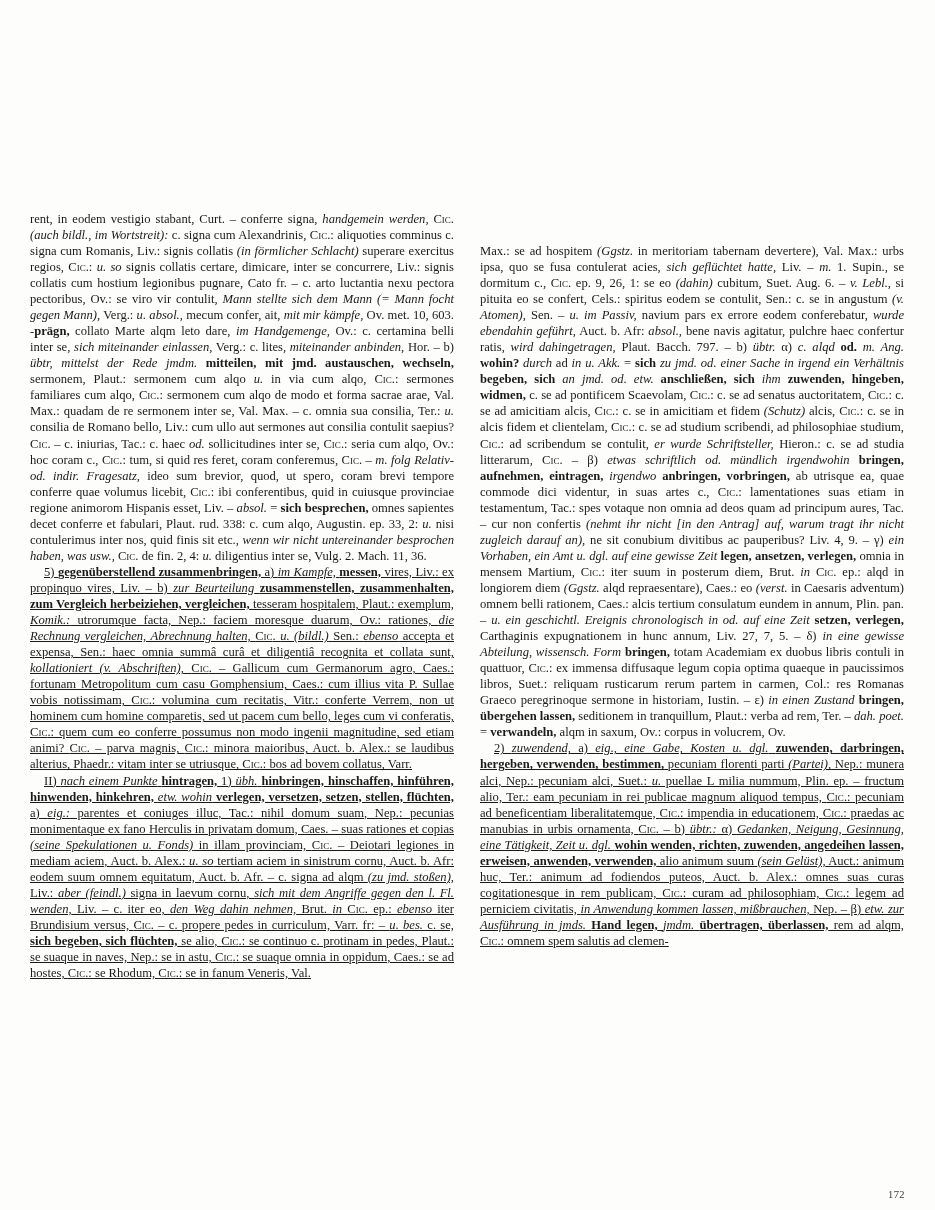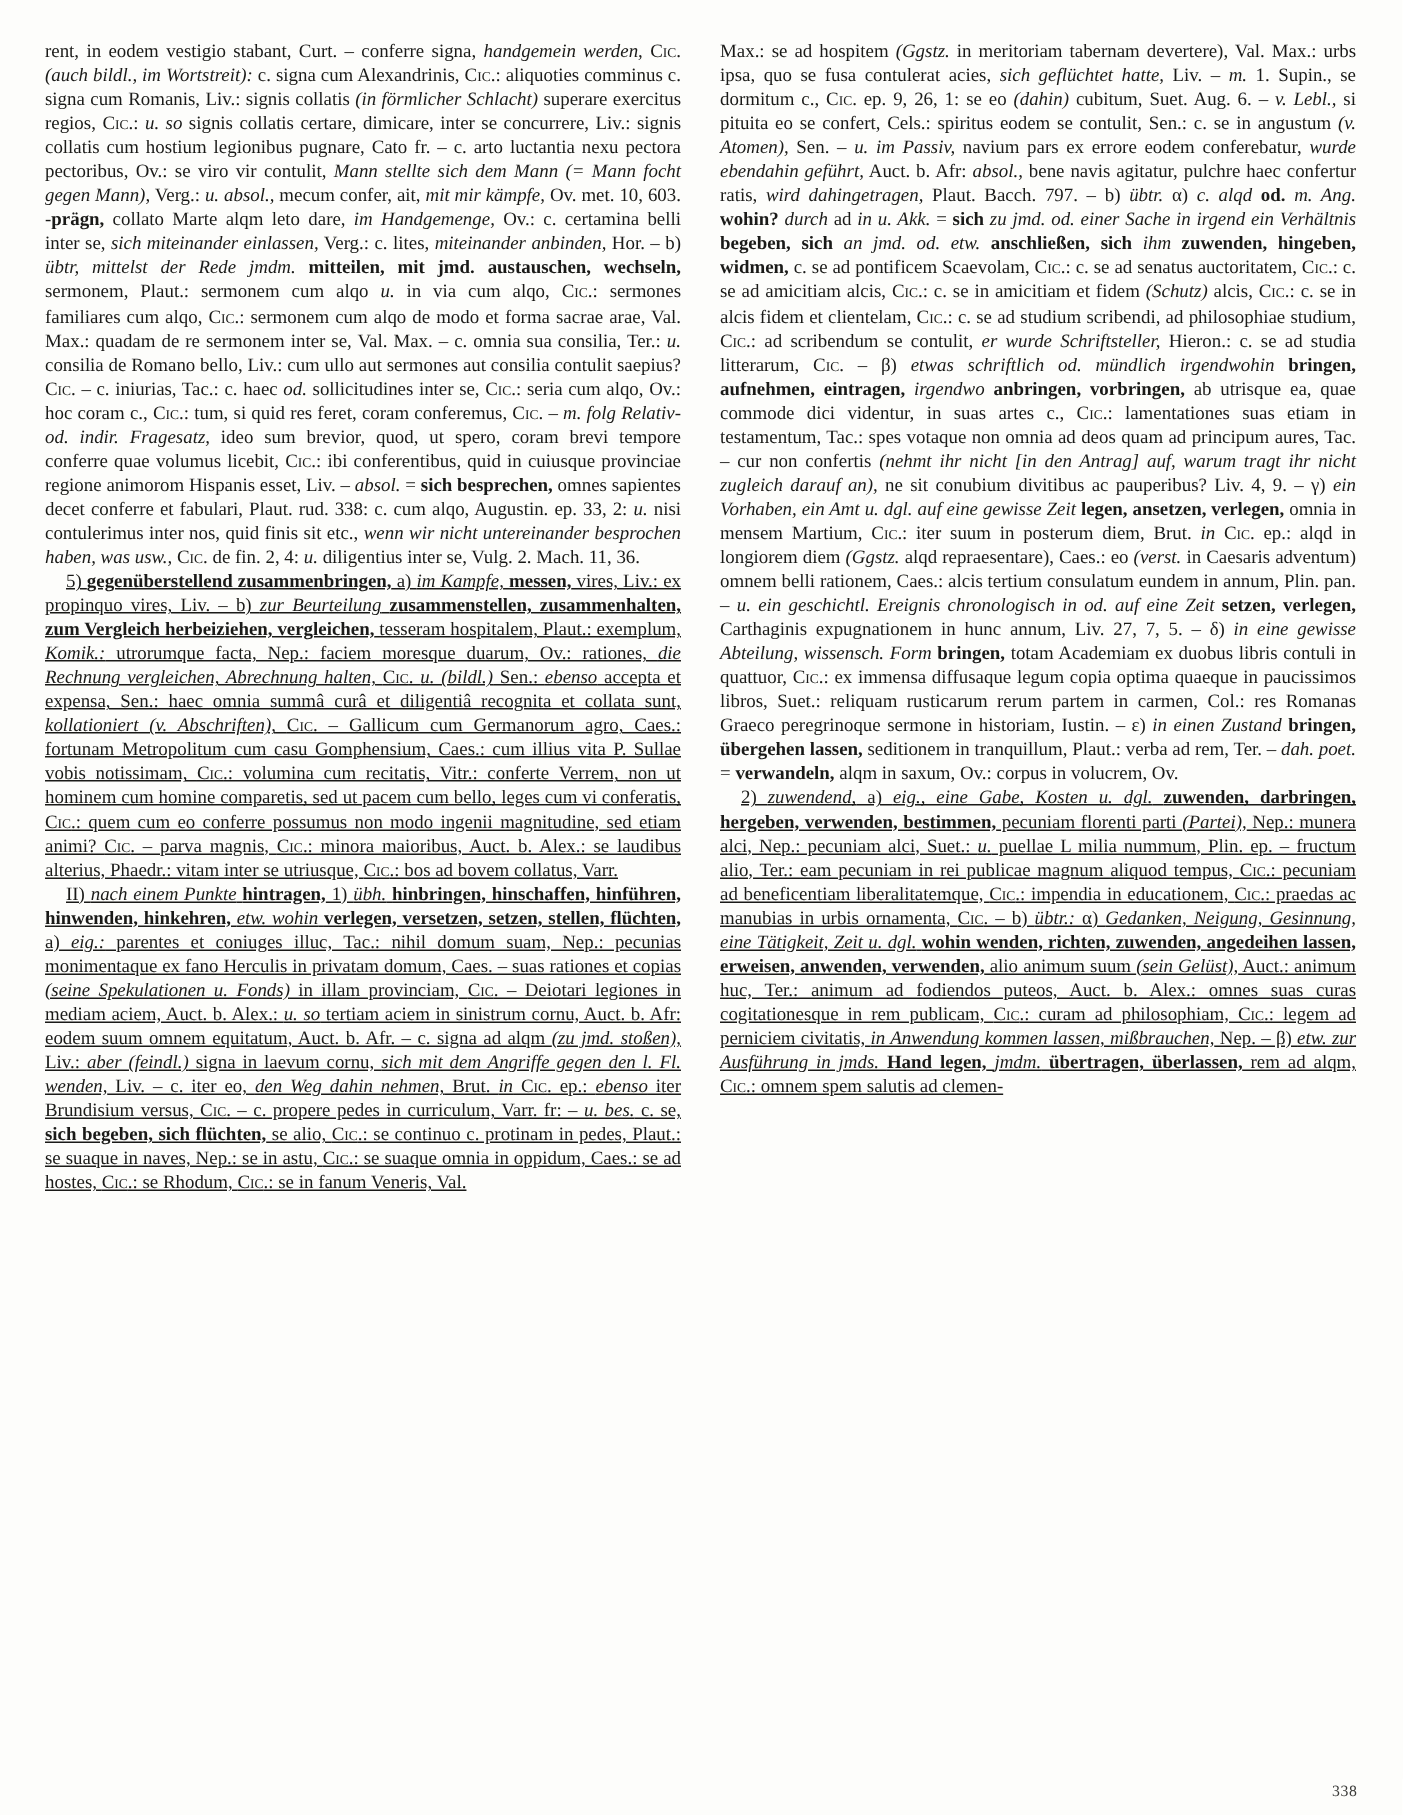--- a/index.html
+++ b/index.html
@@ -18,20 +18,21 @@
     width: 935px;
     height: 1210px;
     box-sizing: border-box;
     padding: 26px 30px 30px 30px;
     background: #fdfdfb;
   }
   .columns {
     display: flex;
     gap: 26px;
     height: 1140px;
+    align-items: center;
   }
   .col {
     width: 424px;
     font-size: 12.6px;
     line-height: 1.275;
     text-align: justify;
     -webkit-hyphens: auto;
     hyphens: auto;
   }
   .col p {
@@ -64,14 +65,14 @@
     <div class="col" id="left-col">
         <p>rent, in eodem vestigio stabant, Curt. – conferre signa, <i>handgemein werden,</i> <span class="sc">Cic</span>. <i>(auch bildl., im Wortstreit):</i> c. signa cum Alexandrinis, <span class="sc">Cic</span>.: aliquoties comminus c. signa cum Romanis, Liv.: signis collatis <i>(in förmlicher Schlacht)</i> superare exercitus regios, <span class="sc">Cic</span>.: <i>u. so</i> signis collatis certare, dimicare, inter se concurrere, Liv.: signis collatis cum hostium legionibus pugnare, Cato fr. – c. arto luctantia nexu pectora pectoribus, Ov.: se viro vir contulit, <i>Mann stellte sich dem Mann (= Mann focht gegen Mann),</i> Verg.: <i>u. absol.,</i> mecum confer, ait, <i>mit mir kämpfe,</i> Ov. met. 10, 603. -<b>prägn,</b> collato Marte alqm leto dare, <i>im Handgemenge,</i> Ov.: c. certamina belli inter se, <i>sich miteinander einlassen,</i> Verg.: c. lites, <i>miteinander anbinden,</i> Hor. – b) <i>übtr, mittelst der Rede jmdm.</i> <b>mitteilen, mit jmd. austauschen, wechseln,</b> sermonem, Plaut.: sermonem cum alqo <i>u.</i> in via cum alqo, <span class="sc">Cic</span>.: sermones familiares cum alqo, <span class="sc">Cic</span>.: sermonem cum alqo de modo et forma sacrae arae, Val. Max.: quadam de re sermonem inter se, Val. Max. – c. omnia sua consilia, Ter.: <i>u.</i> consilia de Romano bello, Liv.: cum ullo aut sermones aut consilia contulit saepius? <span class="sc">Cic</span>. – c. iniurias, Tac.: c. haec <i>od.</i> sollicitudines inter se, <span class="sc">Cic</span>.: seria cum alqo, Ov.: hoc coram c., <span class="sc">Cic</span>.: tum, si quid res feret, coram conferemus, <span class="sc">Cic</span>. – <i>m. folg Relativ- od. indir. Fragesatz,</i> ideo sum brevior, quod, ut spero, coram brevi tempore conferre quae volumus licebit, <span class="sc">Cic</span>.: ibi conferentibus, quid in cuiusque provinciae regione animorom Hispanis esset, Liv. – <i>absol.</i> = <b>sich besprechen,</b> omnes sapientes decet conferre et fabulari, Plaut. rud. 338: c. cum alqo, Augustin. ep. 33, 2: <i>u.</i> nisi contulerimus inter nos, quid finis sit etc., <i>wenn wir nicht untereinander besprochen haben, was usw.,</i> <span class="sc">Cic</span>. de fin. 2, 4: <i>u.</i> diligentius inter se, Vulg. 2. Mach. 11, 36.</p>
         <p class="indent">5) <b>gegenüberstellend zusammenbringen,</b> a) <i>im Kampfe,</i> <b>messen,</b> vires, Liv.: ex propinquo vires, Liv. – b) <i>zur Beurteilung</i> <b>zusammenstellen, zusammenhalten, zum Vergleich herbeiziehen, vergleichen,</b> tesseram hospitalem, Plaut.: exemplum, <i>Komik.:</i> utrorumque facta, Nep.: faciem moresque duarum, Ov.: rationes, <i>die Rechnung vergleichen, Abrechnung halten,</i> <span class="sc">Cic</span>. <i>u. (bildl.)</i> Sen.: <i>ebenso</i> accepta et expensa, Sen.: haec omnia summâ curâ et diligentiâ recognita et collata sunt, <i>kollationiert (v. Abschriften),</i> <span class="sc">Cic</span>. – Gallicum cum Germanorum agro, Caes.: fortunam Metropolitum cum casu Gomphensium, Caes.: cum illius vita P. Sullae vobis notissimam, <span class="sc">Cic</span>.: volumina cum recitatis, Vitr.: conferte Verrem, non ut hominem cum homine comparetis, sed ut pacem cum bello, leges cum vi conferatis, <span class="sc">Cic</span>.: quem cum eo conferre possumus non modo ingenii magnitudine, sed etiam animi? <span class="sc">Cic</span>. – parva magnis, <span class="sc">Cic</span>.: minora maioribus, Auct. b. Alex.: se laudibus alterius, Phaedr.: vitam inter se utriusque, <span class="sc">Cic</span>.: bos ad bovem collatus, Varr.</p>
         <p class="indent">II) <i>nach einem Punkte</i> <b>hintragen,</b> 1) <i>übh.</i> <b>hinbringen, hinschaffen, hinführen, hinwenden, hinkehren,</b> <i>etw. wohin</i> <b>verlegen, versetzen, setzen, stellen, flüchten,</b> a) <i>eig.:</i> parentes et coniuges illuc, Tac.: nihil domum suam, Nep.: pecunias monimentaque ex fano Herculis in privatam domum, Caes. – suas rationes et copias <i>(seine Spekulationen u. Fonds)</i> in illam provinciam, <span class="sc">Cic</span>. – Deiotari legiones in mediam aciem, Auct. b. Alex.: <i>u. so</i> tertiam aciem in sinistrum cornu, Auct. b. Afr: eodem suum omnem equitatum, Auct. b. Afr. – c. signa ad alqm <i>(zu jmd. stoßen),</i> Liv.: <i>aber (feindl.)</i> signa in laevum cornu, <i>sich mit dem Angriffe gegen den l. Fl. wenden,</i> Liv. – c. iter eo, <i>den Weg dahin nehmen,</i> Brut. <i>in</i> <span class="sc">Cic</span>. ep.: <i>ebenso</i> iter Brundisium versus, <span class="sc">Cic</span>. – c. propere pedes in curriculum, Varr. fr: – <i>u. bes.</i> c. se, <b>sich begeben, sich flüchten,</b> se alio, <span class="sc">Cic</span>.: se continuo c. protinam in pedes, Plaut.: se suaque in naves, Nep.: se in astu, <span class="sc">Cic</span>.: se suaque omnia in oppidum, Caes.: se ad hostes, <span class="sc">Cic</span>.: se Rhodum, <span class="sc">Cic</span>.: se in fanum Veneris, Val.</p>
       </div>
     <div class="col" id="right-col">
         <p>Max.: se ad hospitem <i>(Ggstz.</i> in meritoriam tabernam devertere), Val. Max.: urbs ipsa, quo se fusa contulerat acies, <i>sich geflüchtet hatte,</i> Liv. – <i>m.</i> 1. Supin., se dormitum c., <span class="sc">Cic</span>. ep. 9, 26, 1: se eo <i>(dahin)</i> cubitum, Suet. Aug. 6. – <i>v. Lebl.,</i> si pituita eo se confert, Cels.: spiritus eodem se contulit, Sen.: c. se in angustum <i>(v. Atomen),</i> Sen. – <i>u. im Passiv,</i> navium pars ex errore eodem conferebatur, <i>wurde ebendahin geführt,</i> Auct. b. Afr: <i>absol.,</i> bene navis agitatur, pulchre haec confertur ratis, <i>wird dahingetragen,</i> Plaut. Bacch. 797. – b) <i>übtr.</i> α) <i>c. alqd</i> <b>od.</b> <i>m. Ang.</i> <b>wohin?</b> <i>durch</i> ad <i>in u. Akk.</i> = <b>sich</b> <i>zu jmd. od. einer Sache in irgend ein Verhältnis</i> <b>begeben, sich</b> <i>an jmd. od. etw.</i> <b>anschließen, sich</b> <i>ihm</i> <b>zuwenden, hingeben, widmen,</b> c. se ad pontificem Scaevolam, <span class="sc">Cic</span>.: c. se ad senatus auctoritatem, <span class="sc">Cic</span>.: c. se ad amicitiam alcis, <span class="sc">Cic</span>.: c. se in amicitiam et fidem <i>(Schutz)</i> alcis, <span class="sc">Cic</span>.: c. se in alcis fidem et clientelam, <span class="sc">Cic</span>.: c. se ad studium scribendi, ad philosophiae studium, <span class="sc">Cic</span>.: ad scribendum se contulit, <i>er wurde Schriftsteller,</i> Hieron.: c. se ad studia litterarum, <span class="sc">Cic</span>. – β) <i>etwas schriftlich od. mündlich irgendwohin</i> <b>bringen, aufnehmen, eintragen,</b> <i>irgendwo</i> <b>anbringen, vorbringen,</b> ab utrisque ea, quae commode dici videntur, in suas artes c., <span class="sc">Cic</span>.: lamentationes suas etiam in testamentum, Tac.: spes votaque non omnia ad deos quam ad principum aures, Tac. – cur non confertis <i>(nehmt ihr nicht [in den Antrag] auf, warum tragt ihr nicht zugleich darauf an),</i> ne sit conubium divitibus ac pauperibus? Liv. 4, 9. – γ) <i>ein Vorhaben, ein Amt u. dgl. auf eine gewisse Zeit</i> <b>legen, ansetzen, verlegen,</b> omnia in mensem Martium, <span class="sc">Cic</span>.: iter suum in posterum diem, Brut. <i>in</i> <span class="sc">Cic</span>. ep.: alqd in longiorem diem <i>(Ggstz.</i> alqd repraesentare), Caes.: eo <i>(verst.</i> in Caesaris adventum) omnem belli rationem, Caes.: alcis tertium consulatum eundem in annum, Plin. pan. – <i>u. ein geschichtl. Ereignis chronologisch in od. auf eine Zeit</i> <b>setzen, verlegen,</b> Carthaginis expugnationem in hunc annum, Liv. 27, 7, 5. – δ) <i>in eine gewisse Abteilung, wissensch. Form</i> <b>bringen,</b> totam Academiam ex duobus libris contuli in quattuor, <span class="sc">Cic</span>.: ex immensa diffusaque legum copia optima quaeque in paucissimos libros, Suet.: reliquam rusticarum rerum partem in carmen, Col.: res Romanas Graeco peregrinoque sermone in historiam, Iustin. – ε) <i>in einen Zustand</i> <b>bringen, übergehen lassen,</b> seditionem in tranquillum, Plaut.: verba ad rem, Ter. – <i>dah. poet.</i> = <b>verwandeln,</b> alqm in saxum, Ov.: corpus in volucrem, Ov.</p>
         <p class="indent">2) <i>zuwendend,</i> a) <i>eig., eine Gabe, Kosten u. dgl.</i> <b>zuwenden, darbringen, hergeben, verwenden, bestimmen,</b> pecuniam florenti parti <i>(Partei),</i> Nep.: munera alci, Nep.: pecuniam alci, Suet.: <i>u.</i> puellae L milia nummum, Plin. ep. – fructum alio, Ter.: eam pecuniam in rei publicae magnum aliquod tempus, <span class="sc">Cic</span>.: pecuniam ad beneficentiam liberalitatemque, <span class="sc">Cic</span>.: impendia in educationem, <span class="sc">Cic</span>.: praedas ac manubias in urbis ornamenta, <span class="sc">Cic</span>. – b) <i>übtr.:</i> α) <i>Gedanken, Neigung, Gesinnung, eine Tätigkeit, Zeit u. dgl.</i> <b>wohin wenden, richten, zuwenden, angedeihen lassen, erweisen, anwenden, verwenden,</b> alio animum suum <i>(sein Gelüst),</i> Auct.: animum huc, Ter.: animum ad fodiendos puteos, Auct. b. Alex.: omnes suas curas cogitationesque in rem publicam, <span class="sc">Cic</span>.: curam ad philosophiam, <span class="sc">Cic</span>.: legem ad perniciem civitatis, <i>in Anwendung kommen lassen, mißbrauchen,</i> Nep. – β) <i>etw. zur Ausführung in jmds.</i> <b>Hand legen,</b> <i>jmdm.</i> <b>übertragen, überlassen,</b> rem ad alqm, <span class="sc">Cic</span>.: omnem spem salutis ad clemen-</p>
       </div>
   </div>
-  <div class="pagenum">338</div>
+  <div class="pagenum">172</div>
 </div>
 
 </body></html>

